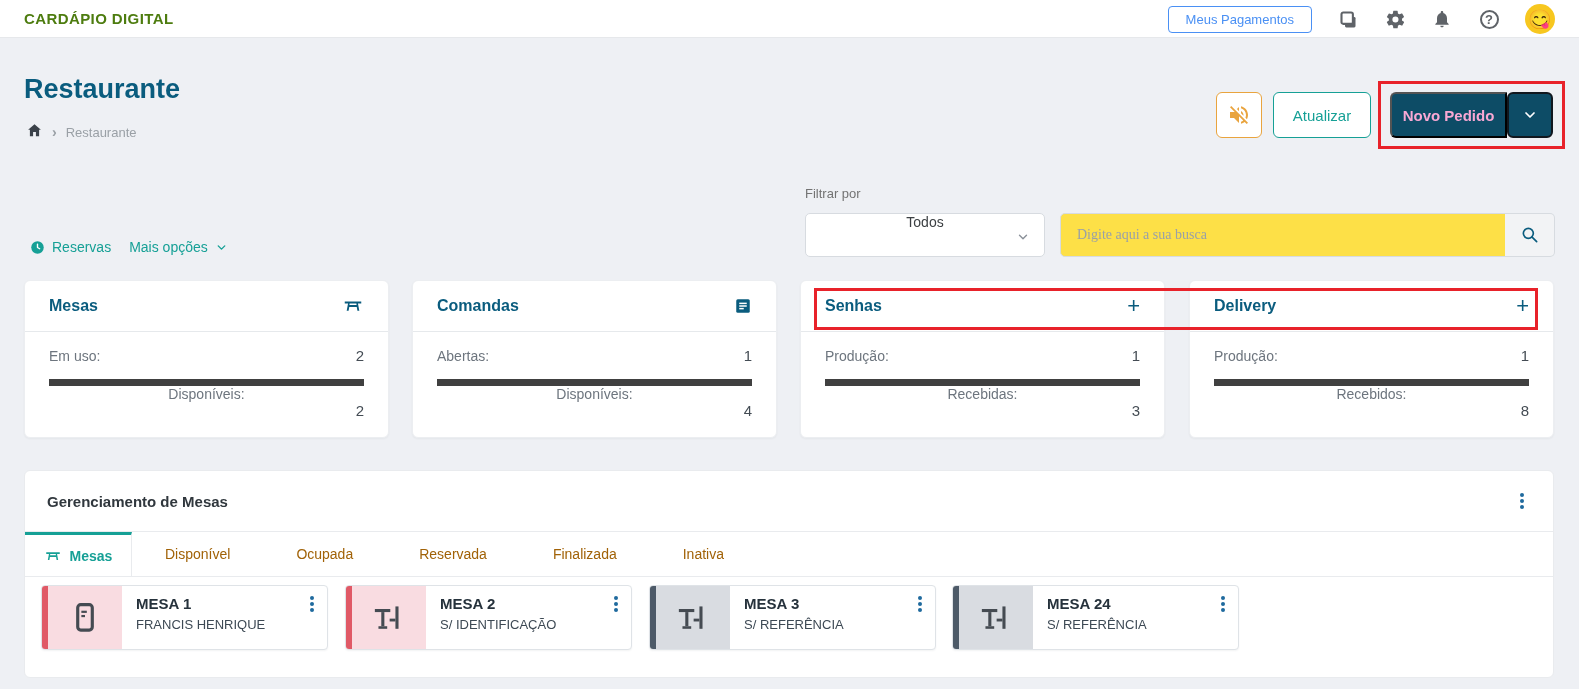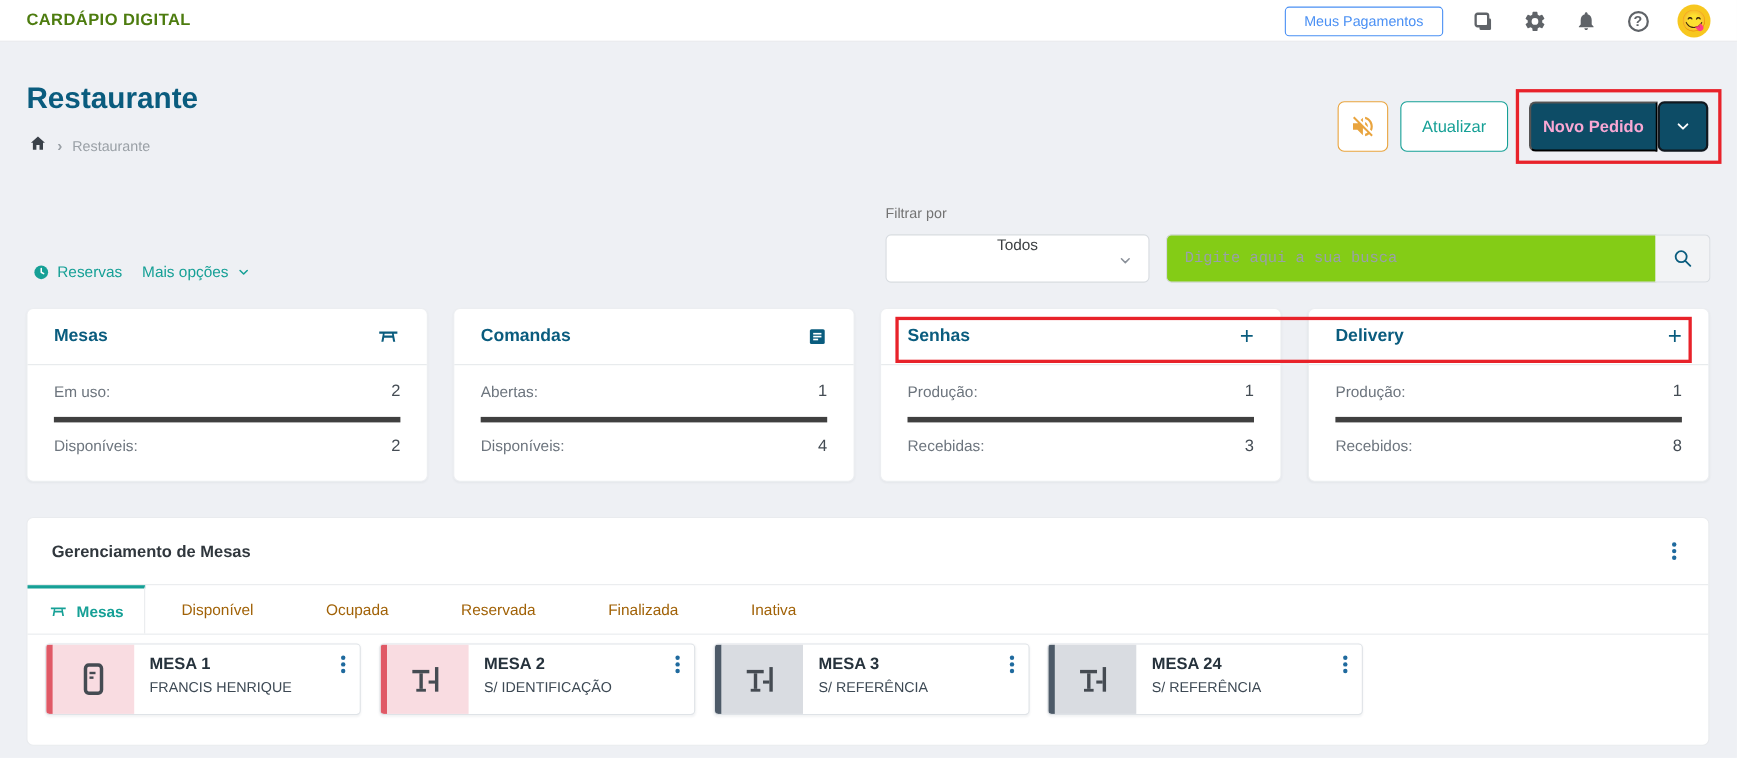--- a/index.html
+++ b/index.html
@@ -40,44 +40,44 @@
   .annotation { position:absolute; border:3px solid #e8222a; pointer-events:none; z-index:20; }
   .anno-novo { left:1378px; top:81px; width:187px; height:68px; }
   .anno-cards { left:814px; top:288px; width:724px; height:42px; }
 
   
   .filter-label { position:absolute; left:805px; top:186px; font-size:13px; color:#737373; }
   .select { position:absolute; left:805px; top:213px; width:240px; height:44px; background:#fff;
             border:1px solid #d7dbe0; border-radius:5px; display:flex; align-items:center;
             padding:0 14px; font-size:14px; color:#3c4043; cursor:pointer;flex-direction:column; }
   .select .sel-caret { margin-left:auto; }
-  .search-input { position:absolute; left:1060px; top:213px; width:446px; height:44px; background:#84cc16;
+  .search-input { position:absolute; left:1060px; top:213px; width:446px; height:44px; background:#fde047;
             border:1px solid #d7dbe0; border-radius:5px 0 0 5px; padding:0 16px; font-size:14px;
-            color:#3c4043; font-family:Liberation Mono, monospace; outline:none; }
+            color:#3c4043; font-family:Liberation Serif, serif; outline:none; }
   .search-input::placeholder { color:#99a0a8; }
   .search-btn { position:absolute; left:1505px; top:213px; width:50px; height:44px; background:#f2f3f5;
             border:1px solid #d7dbe0; border-left:none; border-radius:0 5px 5px 0;
             display:flex; align-items:center; justify-content:center; cursor:pointer; }
 
   
   .quick-links { position:absolute; left:30px; top:239px; display:flex; align-items:center; gap:8px;
                  font-size:14px; color:#16a096; }
   .quick-link { display:flex; align-items:center; gap:7px; cursor:pointer; color:#16a096; }
   .ml { margin-left:10px; }
 
   
   .stat-card { position:absolute; top:280px; width:365px; height:158px; background:#fff; border-radius:6px;
                border:1px solid #eceef1; box-shadow:0 1px 2px rgba(40,50,60,.05); }
   .stat-head { height:51px; display:flex; align-items:center; padding:0 24px;
                border-bottom:1px solid #e6e9ec; }
   .stat-title { font-size:16px; font-weight:bold; color:#0a5c7e; }
   .stat-head-icon { margin-left:auto; display:flex; align-items:center; cursor:pointer; }
   .plus-glyph { font-size:22px; color:#0a5c7e; font-weight:normal; line-height:1; }
   .stat-row { height:47px; margin:0 24px; display:flex; align-items:center; }
-  .stat-row + .stat-row { border-top:5px solid #404040; }
+  .stat-row + .stat-row { border-top:7px solid #404040;flex-direction:column; }
   .stat-row .lbl { font-size:14px; color:#6d757e; }
   .stat-row .val { margin-left:auto; font-size:15px; color:#444c54; }
 
   
   .mgmt { position:absolute; left:24px; top:470px; width:1530px; height:208px; background:#fff;
           border:1px solid #e9ebee; border-radius:6px; }
   .mgmt-head { height:60px; display:flex; align-items:center; padding:0 22px; }
   .mgmt-title { font-size:15px; font-weight:bold; color:#30373d; }
   .kebab { width:18px; height:18px; position:relative; cursor:pointer; }
   .kebab::before { content:""; position:absolute; left:7px; top:1px; width:4px; height:4px; border-radius:50%;

